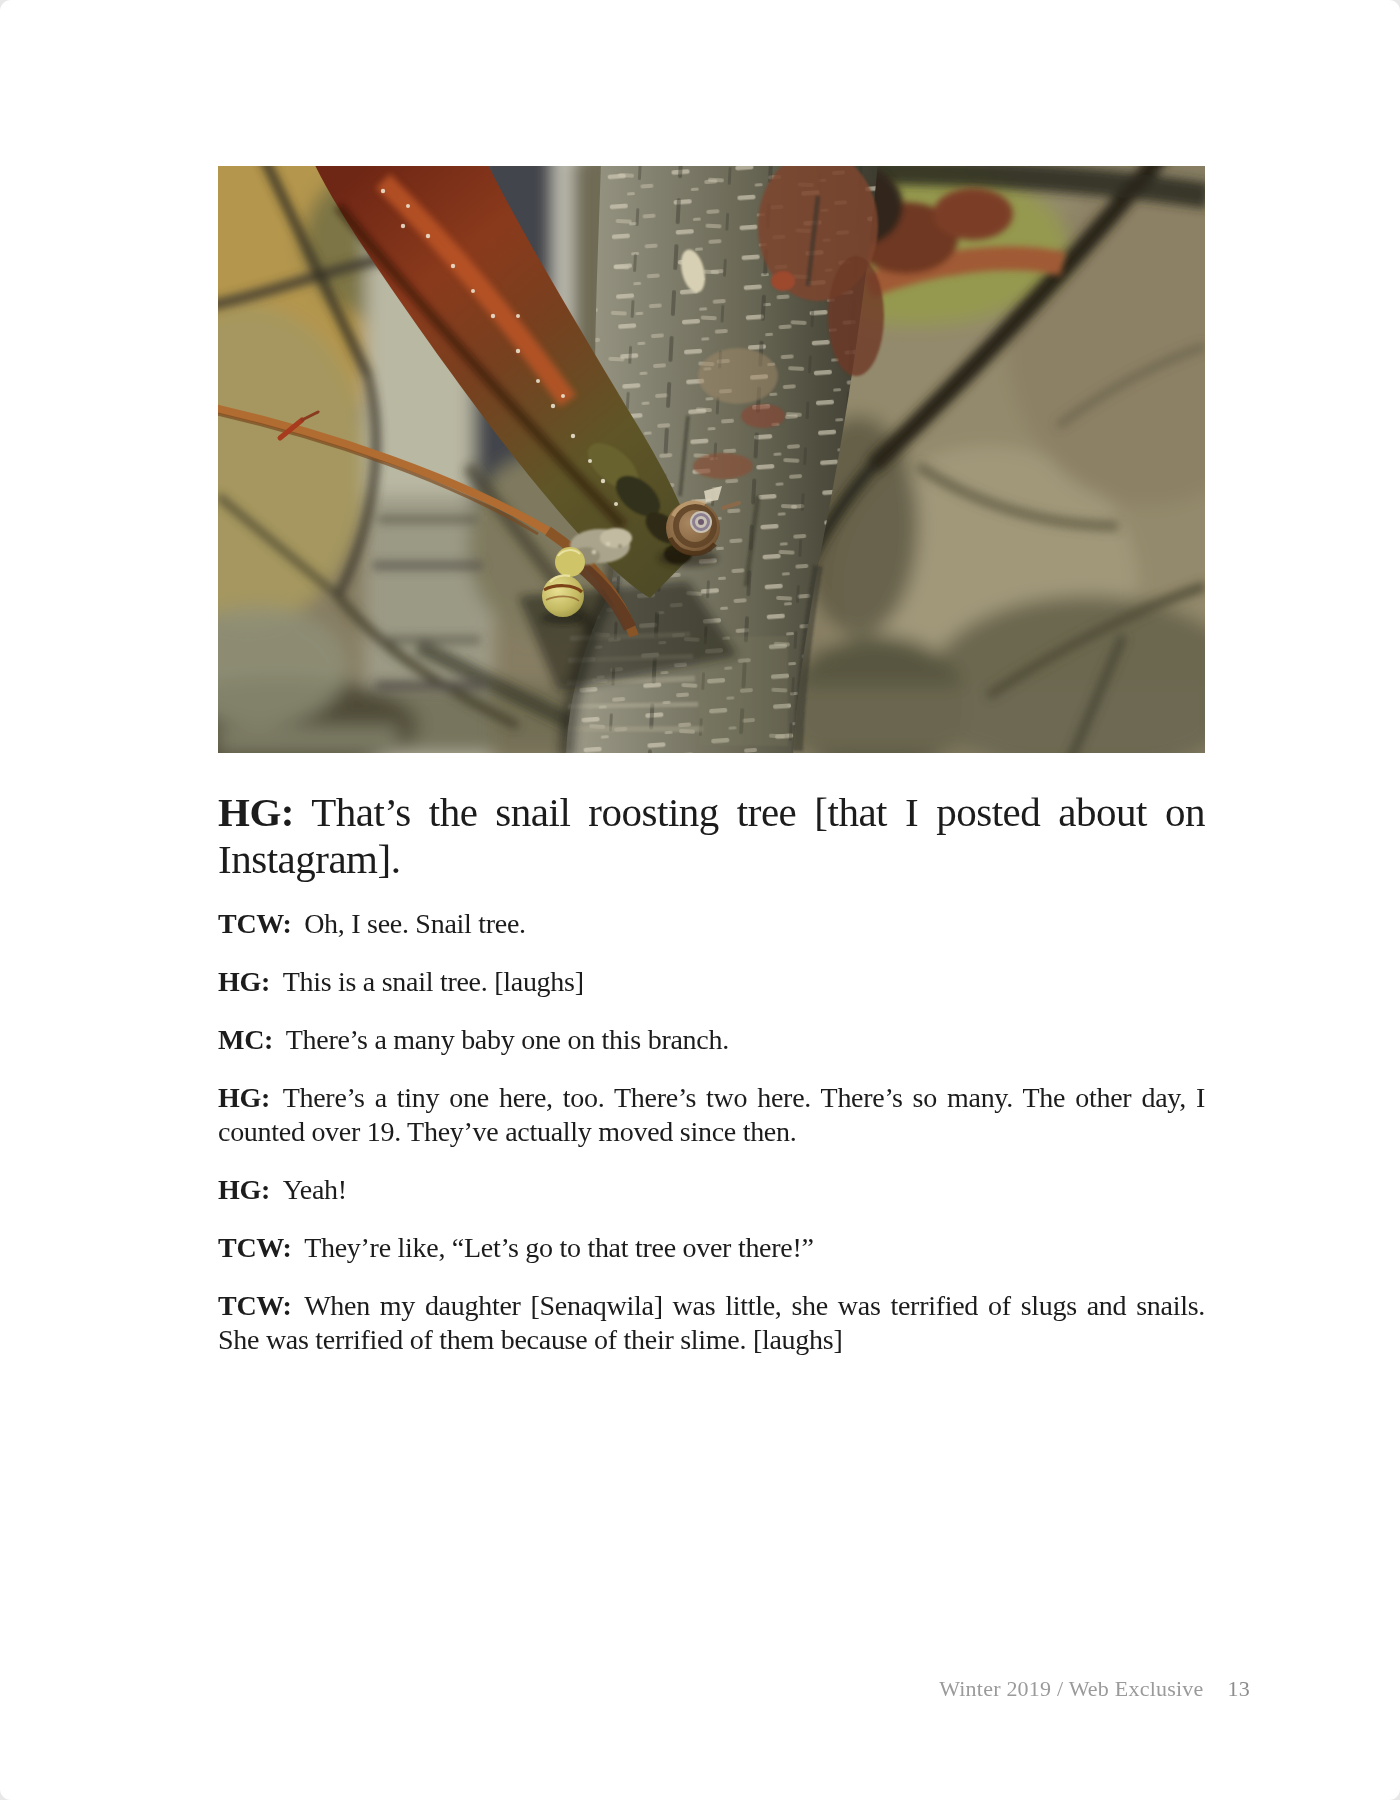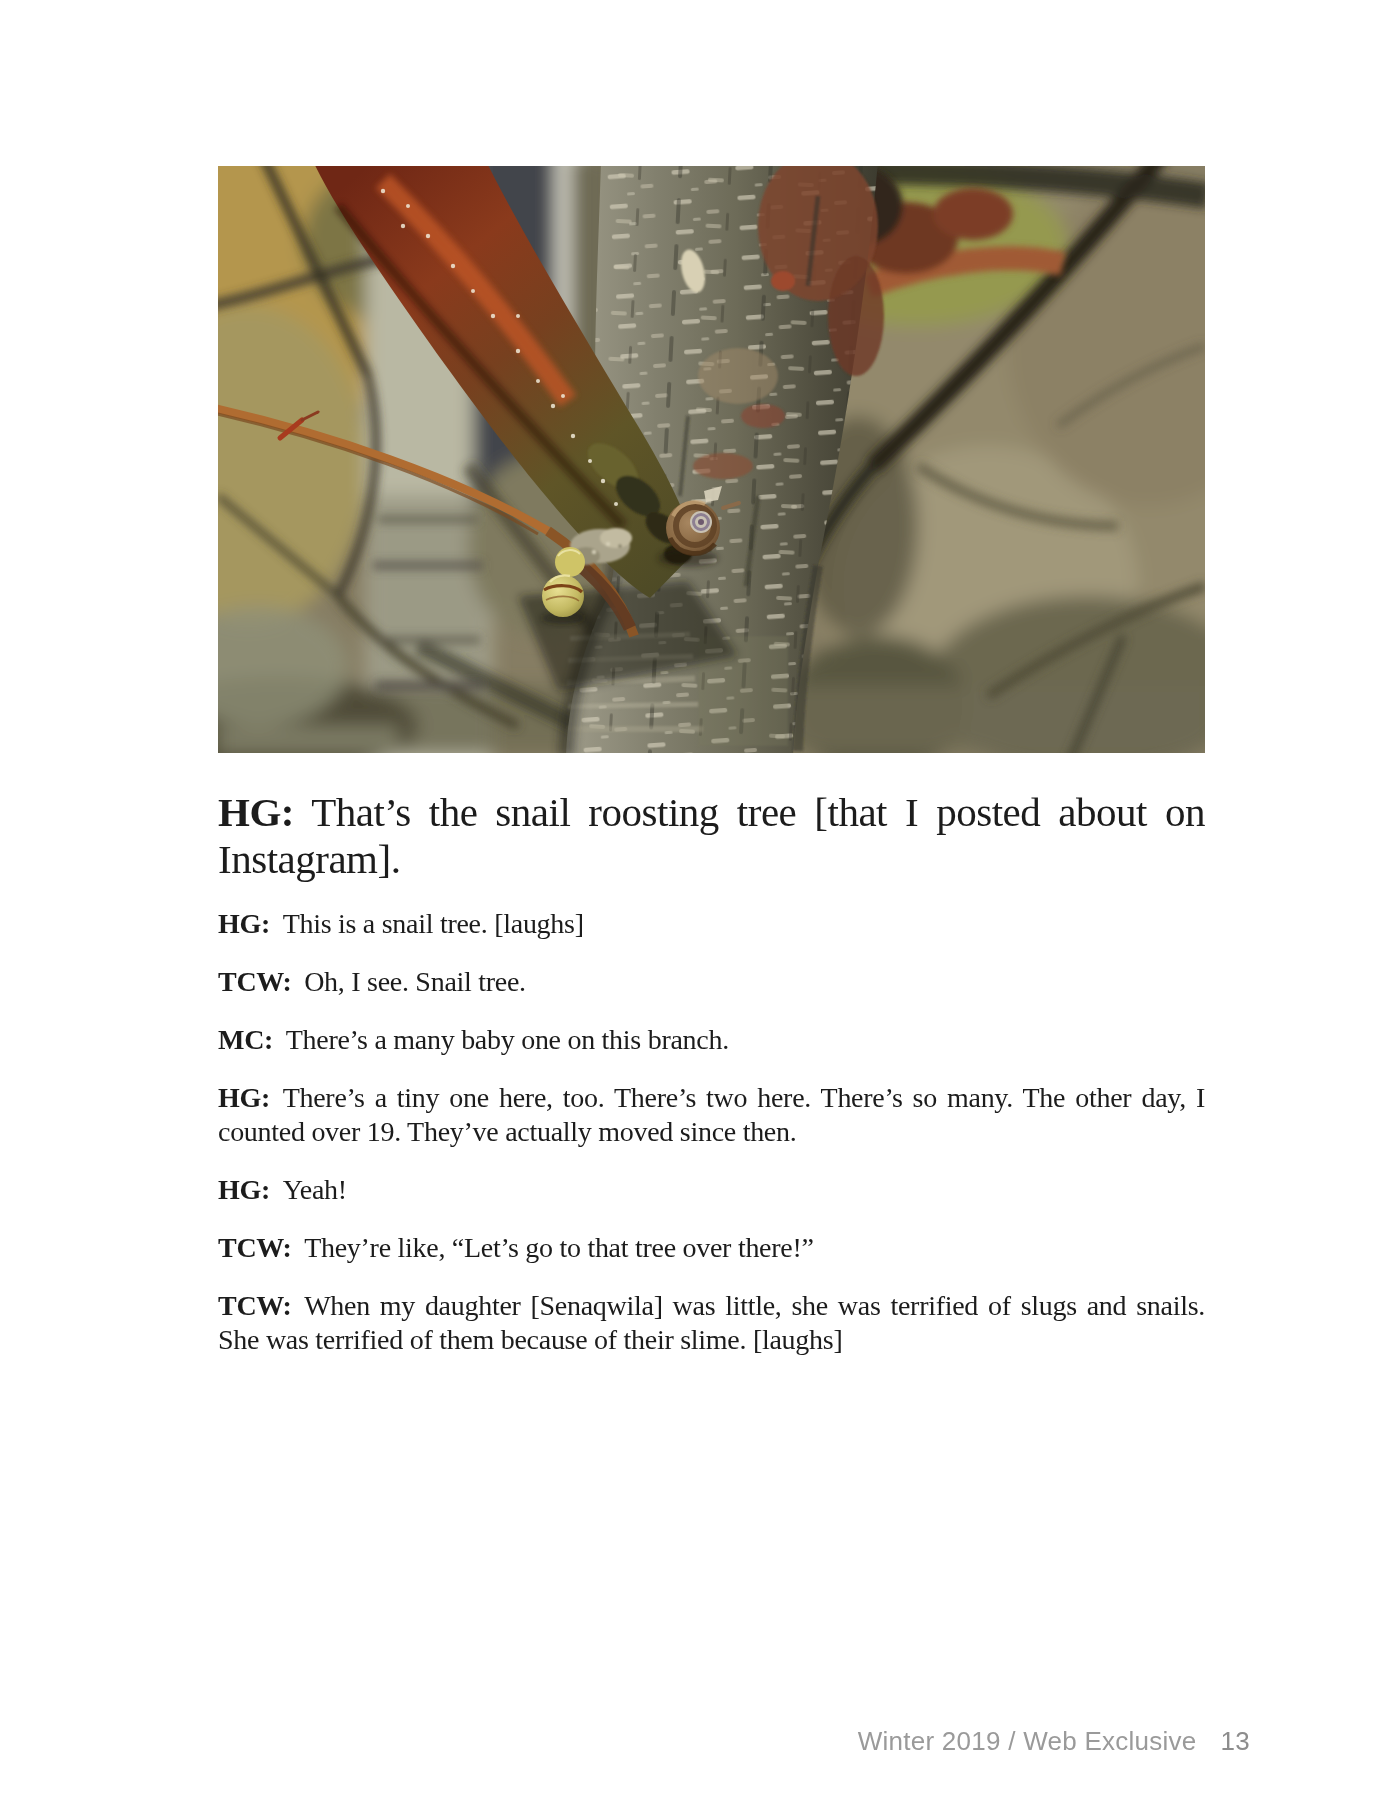--- a/index.html
+++ b/index.html
@@ -3,20 +3,21 @@
 <meta charset="utf-8">
 <style>
   html,body{margin:0;padding:0;background:#e8e8e8;}
   .page{
     position:relative;
     width:1400px;height:1800px;
     background:#ffffff;
     font-family:"Liberation Serif", serif;
     color:#1c1c1c;
     overflow:hidden;
+    border-radius:11px;
   }
   .photo-wrap{
     position:absolute;
     left:218px;top:166px;
     width:987px;height:587px;
     margin:0;
     overflow:hidden;
   }
   .photo-wrap svg{display:block;width:100%;height:100%;}
   .text-col{
@@ -36,24 +37,24 @@
   p.para{
     font-size:28px;
     line-height:34px;
     letter-spacing:-0.01em;
     margin:0 0 24px 0;
     text-align:justify;
   }
   p.para .spk{font-weight:700;margin-right:0.45em;}
   .footer{
     position:absolute;
-    top:1724px;
+    top:1672px;
     right:150px;
-    font-family:Liberation Sans, sans-serif;
-    font-size:26px;
+    font-family:Liberation Serif, serif;
+    font-size:22px;
     line-height:34px;
     color:#9a9a9a;
     letter-spacing:0.01em;
     white-space:nowrap;
   }
   .footer .pgnum{margin-left:24px;color:#8d8d8d;}
 </style>
 </head>
 <body>
 
@@ -261,23 +262,23 @@
         <circle cx="483" cy="356" r="3" fill="#6e5a6e"></circle>
         <path d="M 486 325 L 504 320 L 500 334 L 488 336 Z" fill="#d9d3bc" opacity="0.9"></path>
         <path d="M 505 342 L 521 337" stroke="#8a6a4a" stroke-width="4" stroke-linecap="round"></path>
       </g>
     </svg>
   </figure>
 
   <section class="text-col">
     <h1 class="lead"><span class="spk">HG:</span><span>That’s the snail roosting tree [that I posted about on Instagram].</span></h1>
 
+    <p class="para"><span class="spk">TCW:</span><span>Oh, I see. Snail tree.</span></p>
+
     <p class="para"><span class="spk">HG:</span><span>This is a snail tree. [laughs]</span></p>
-
-    <p class="para"><span class="spk">TCW:</span><span>Oh, I see. Snail tree.</span></p>
 
 
     <p class="para"><span class="spk">MC:</span><span>There’s a many baby one on this branch.</span></p>
 
     <p class="para"><span class="spk">HG:</span><span>There’s a tiny one here, too. There’s two here. There’s so many. The other day, I counted over 19. They’ve actually moved since then.</span></p>
 
     <p class="para"><span class="spk">HG:</span><span>Yeah!</span></p>
 
     <p class="para"><span class="spk">TCW:</span><span>They’re like, “Let’s go to that tree over there!”</span></p>
 

